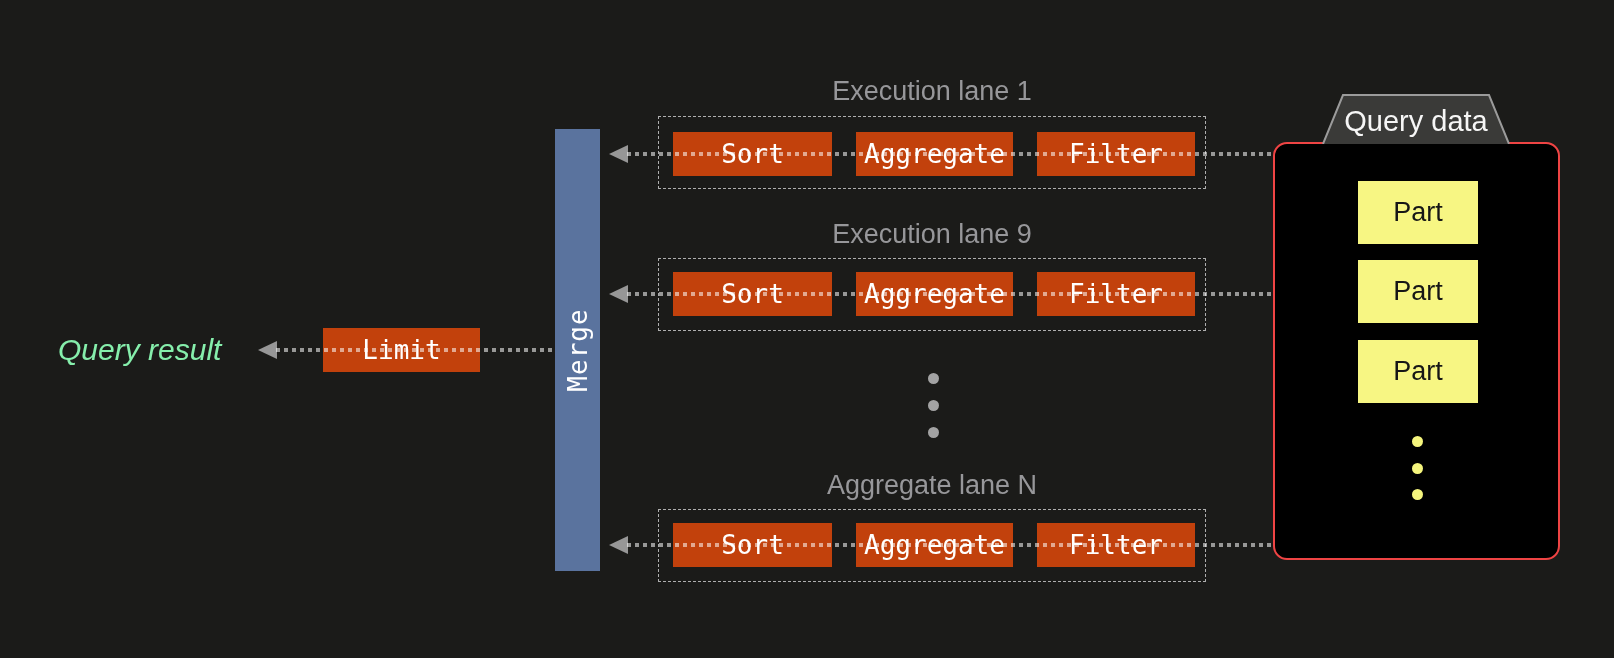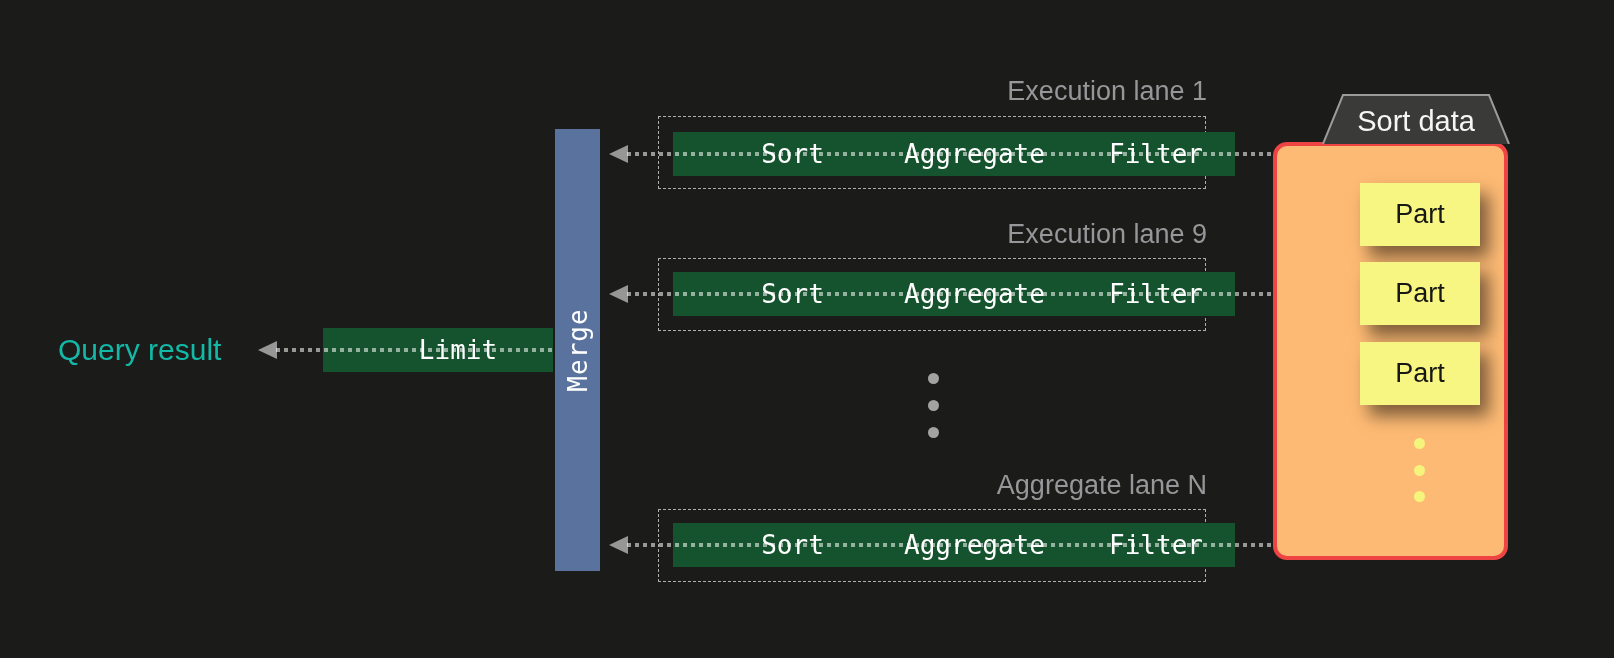--- a/index.html
+++ b/index.html
@@ -2,26 +2,26 @@
 <html><head>
 <meta charset="utf-8">
 <style>
   html,body{margin:0;padding:0;background:#1b1b19;}
   .canvas{
     position:relative;width:1614px;height:658px;background:#1b1b19;
     font-family:"Liberation Sans",sans-serif;overflow:hidden;
   }
   .abs{position:absolute;}
   
-  .big-label{font-size:30px;color:#14b8a6;white-space:nowrap;}
-  .lane-label{font-size:27px;color:#97979a;text-align:right;width:550px;left:657px;white-space:nowrap;}
+  .big-label{font-size:30px;color:#86efac;white-space:nowrap;font-style:italic;}
+  .lane-label{font-size:27px;color:#97979a;text-align:center;width:550px;left:657px;white-space:nowrap;}
   
   .op-box{
-    position:absolute;height:44px;background:#14532d;
-    display:flex;align-items:center;justify-content:center;padding-left:40px;
+    position:absolute;height:44px;background:#c2410c;
+    display:flex;align-items:center;justify-content:center;
   }
   .op-box span{
     position:relative;z-index:2;color:#fff;font-family:"DejaVu Sans Mono",monospace;
     font-size:26px;white-space:nowrap;
   }
   
   .dotline{
     position:absolute;height:4px;z-index:1;
     background:repeating-linear-gradient(90deg,rgba(255,255,255,0.55) 0 4px,transparent 4px 8px);
   }
@@ -43,22 +43,22 @@
   .merge-bar span{
     position:absolute;left:50%;top:50%;transform:translate(-50%,-50%) rotate(-90deg);
     color:#fff;font-family:"DejaVu Sans Mono",monospace;font-size:26px;letter-spacing:1px;
   }
   
   .dot{position:absolute;width:11px;height:11px;border-radius:50%;}
   .dot-gray{background:#a3a3a3;}
   .dot-yellow{background:#f5f57d;}
   
   .table-box{
-    position:absolute;left:1273px;top:142px;width:235px;height:418px;box-sizing:border-box;
-    background:#fdba74;border:4px solid #ef4444;border-radius:14px;
+    position:absolute;left:1273px;top:142px;width:287px;height:418px;box-sizing:border-box;
+    background:#000000;border:2px solid #ef4444;border-radius:14px;
   }
   .tab-svg{position:absolute;left:1322px;top:92px;}
   .table-title{
     position:absolute;left:1322px;top:105px;width:188px;text-align:center;
     font-size:29px;color:#f6f6f6;white-space:nowrap;
   }
   .part-box{
     position:absolute;left:83px;width:120px;height:63px;background:#f7f683;
     display:flex;align-items:center;justify-content:center;
     font-size:27px;color:#161616;box-shadow:9px 11px 16px rgba(0,0,0,0.5);
@@ -66,21 +66,21 @@
 </style>
 </head>
 <body>
 
 <div class="canvas">
 
   <div class="abs big-label" style="left:58px;top:333px;">Query result</div>
 
   <div class="arrow-left" style="left:258px;top:341px;"></div>
   <div class="dotline" style="left:276px;top:348px;width:279px;"></div>
-  <div class="op-box" style="left:323px;top:328px;width:190px;">
+  <div class="op-box" style="left:323px;top:328px;width:157px;">
     <span>Limit</span>
   </div>
 
   <div class="merge-bar">
     <span>Merge</span>
   </div>
 
   <div class="abs lane-label" style="top:76px;">Execution lane 1</div>
   <div class="lane-rect" style="top:116px;"></div>
   <div class="arrow-left" style="left:609px;top:145px;"></div>
@@ -138,15 +138,15 @@
       <span>Part</span>
     </div>
     <div class="dot dot-yellow" style="left:137px;top:292px;"></div>
     <div class="dot dot-yellow" style="left:137px;top:319px;"></div>
     <div class="dot dot-yellow" style="left:137px;top:345px;"></div>
   </div>
 
   <svg class="tab-svg" width="188" height="52" viewBox="0 0 188 52">
     <path d="M1,52 L21,3 L167,3 L187,52" fill="#3a3a38" stroke="#9b9b9b" stroke-width="2"></path>
   </svg>
-  <div class="table-title">Sort data</div>
+  <div class="table-title">Query data</div>
 
 </div>
 
 </body></html>

